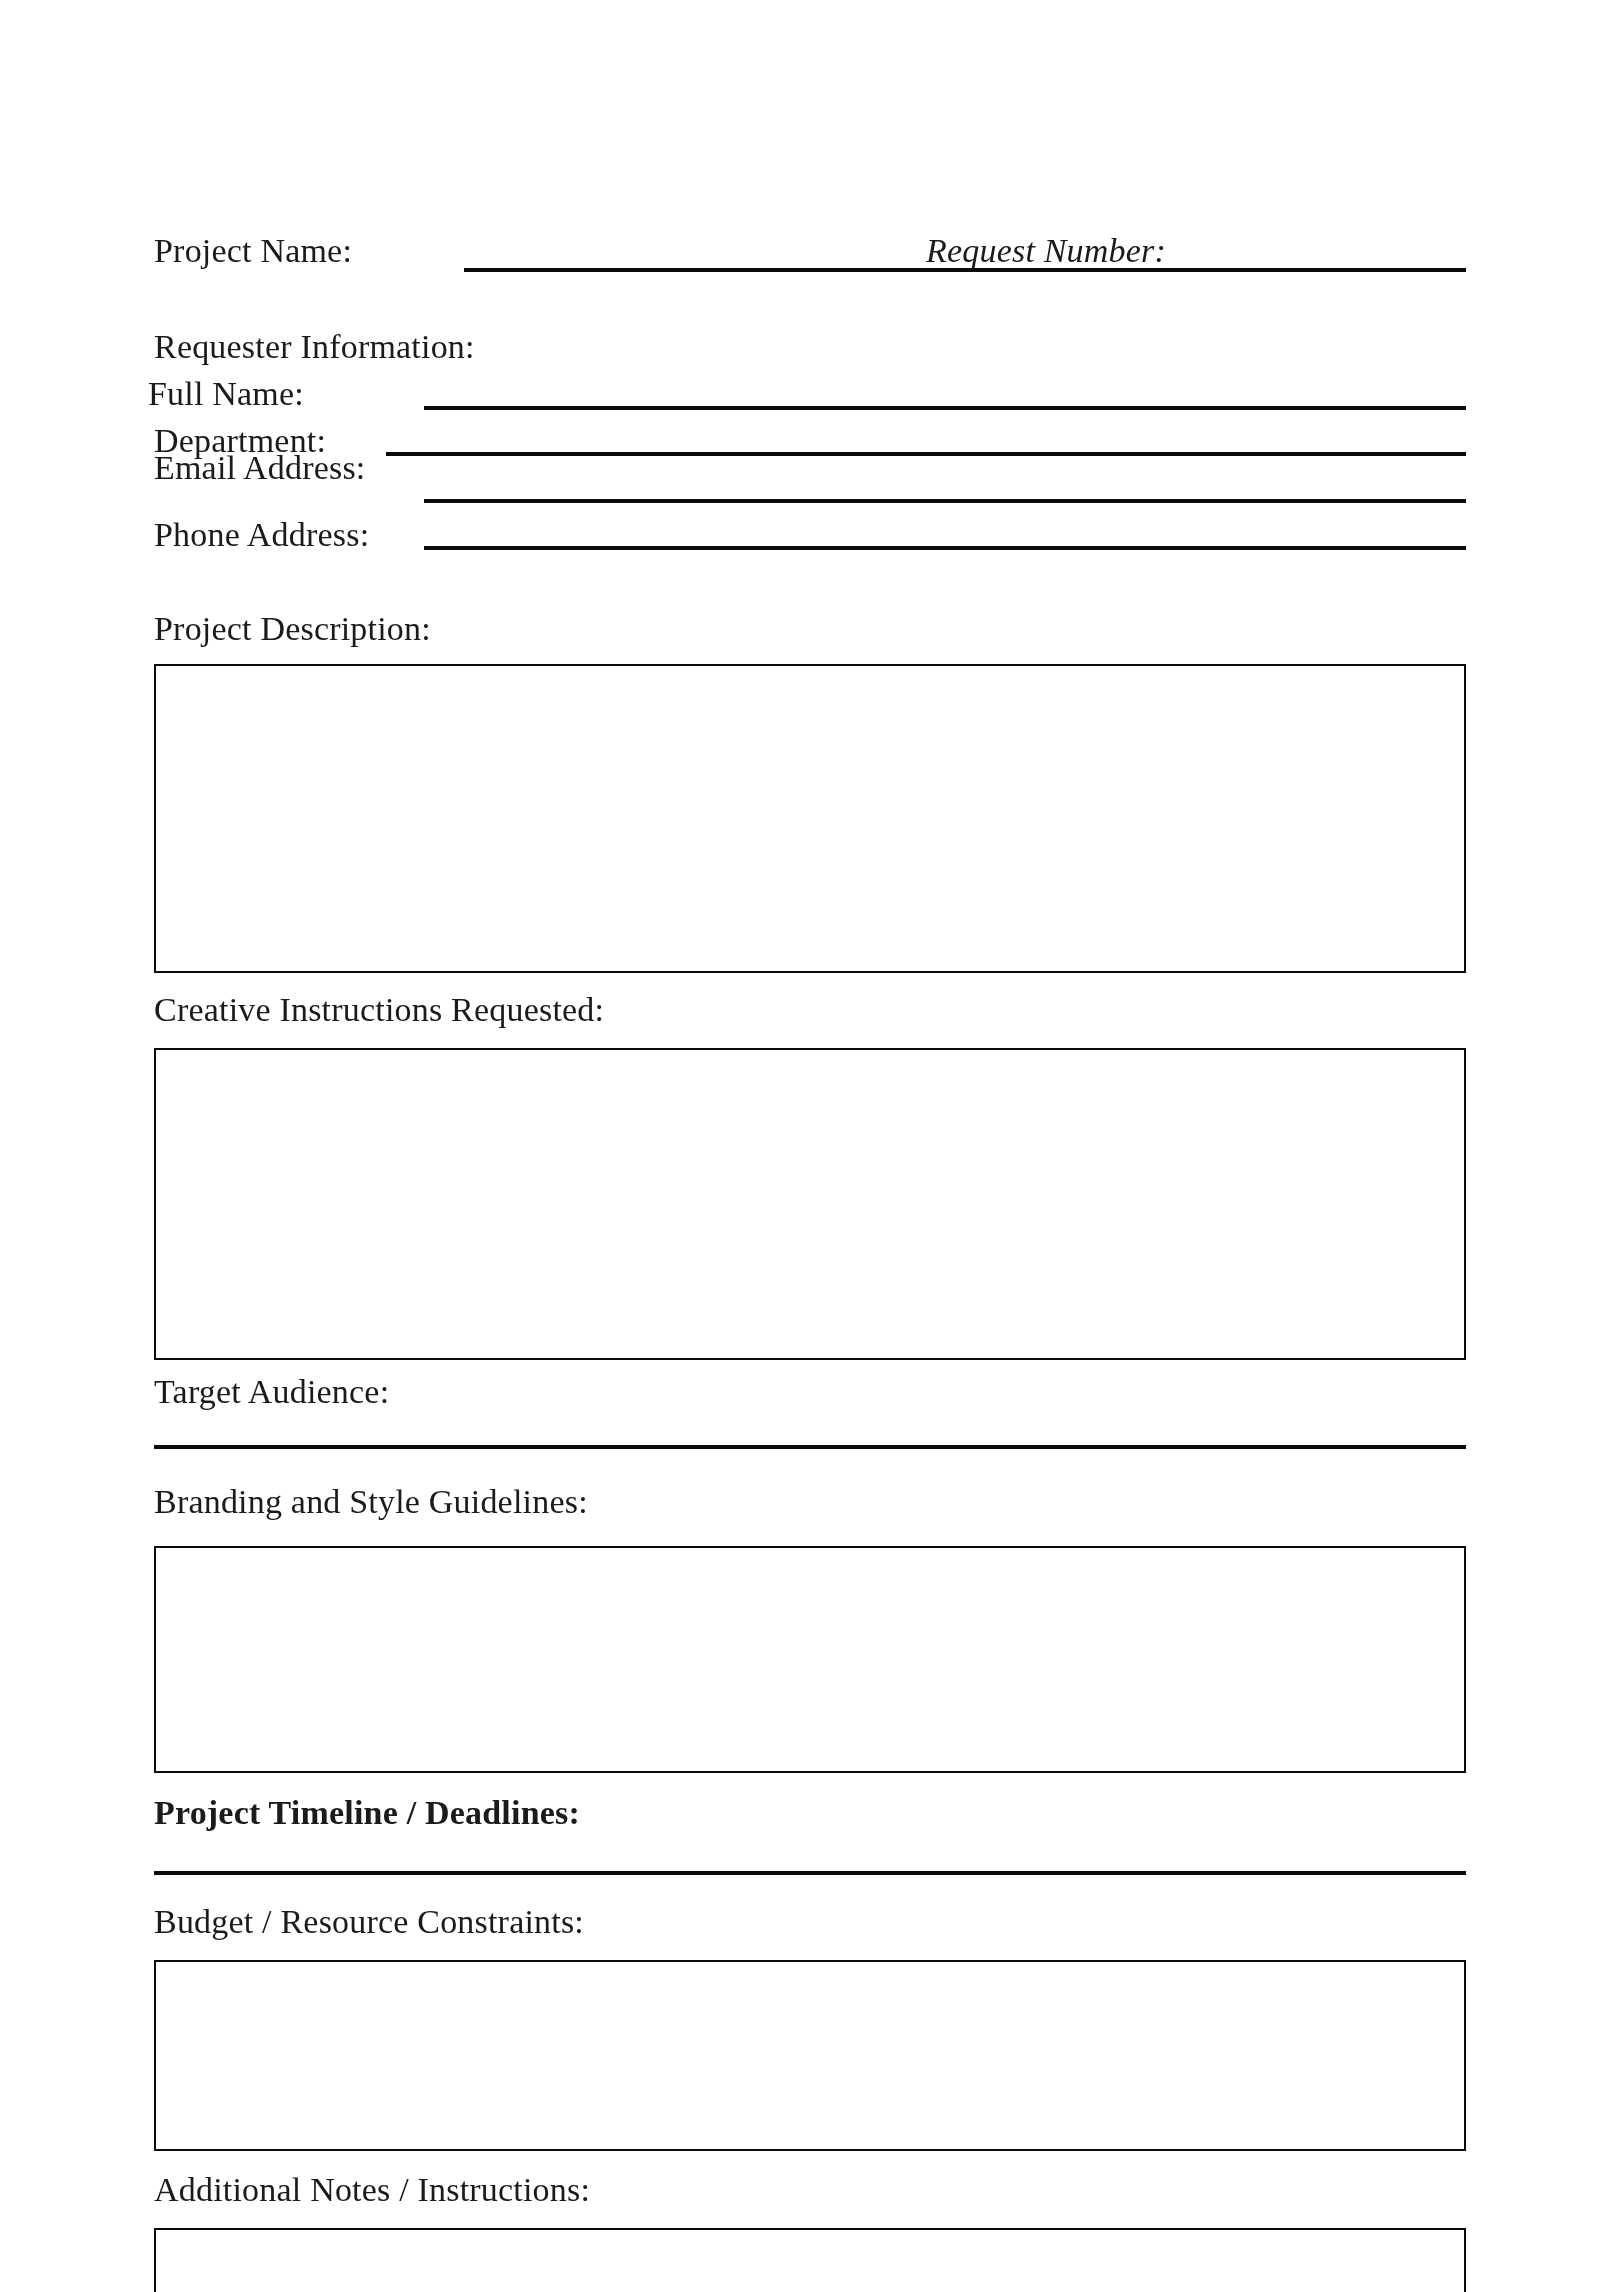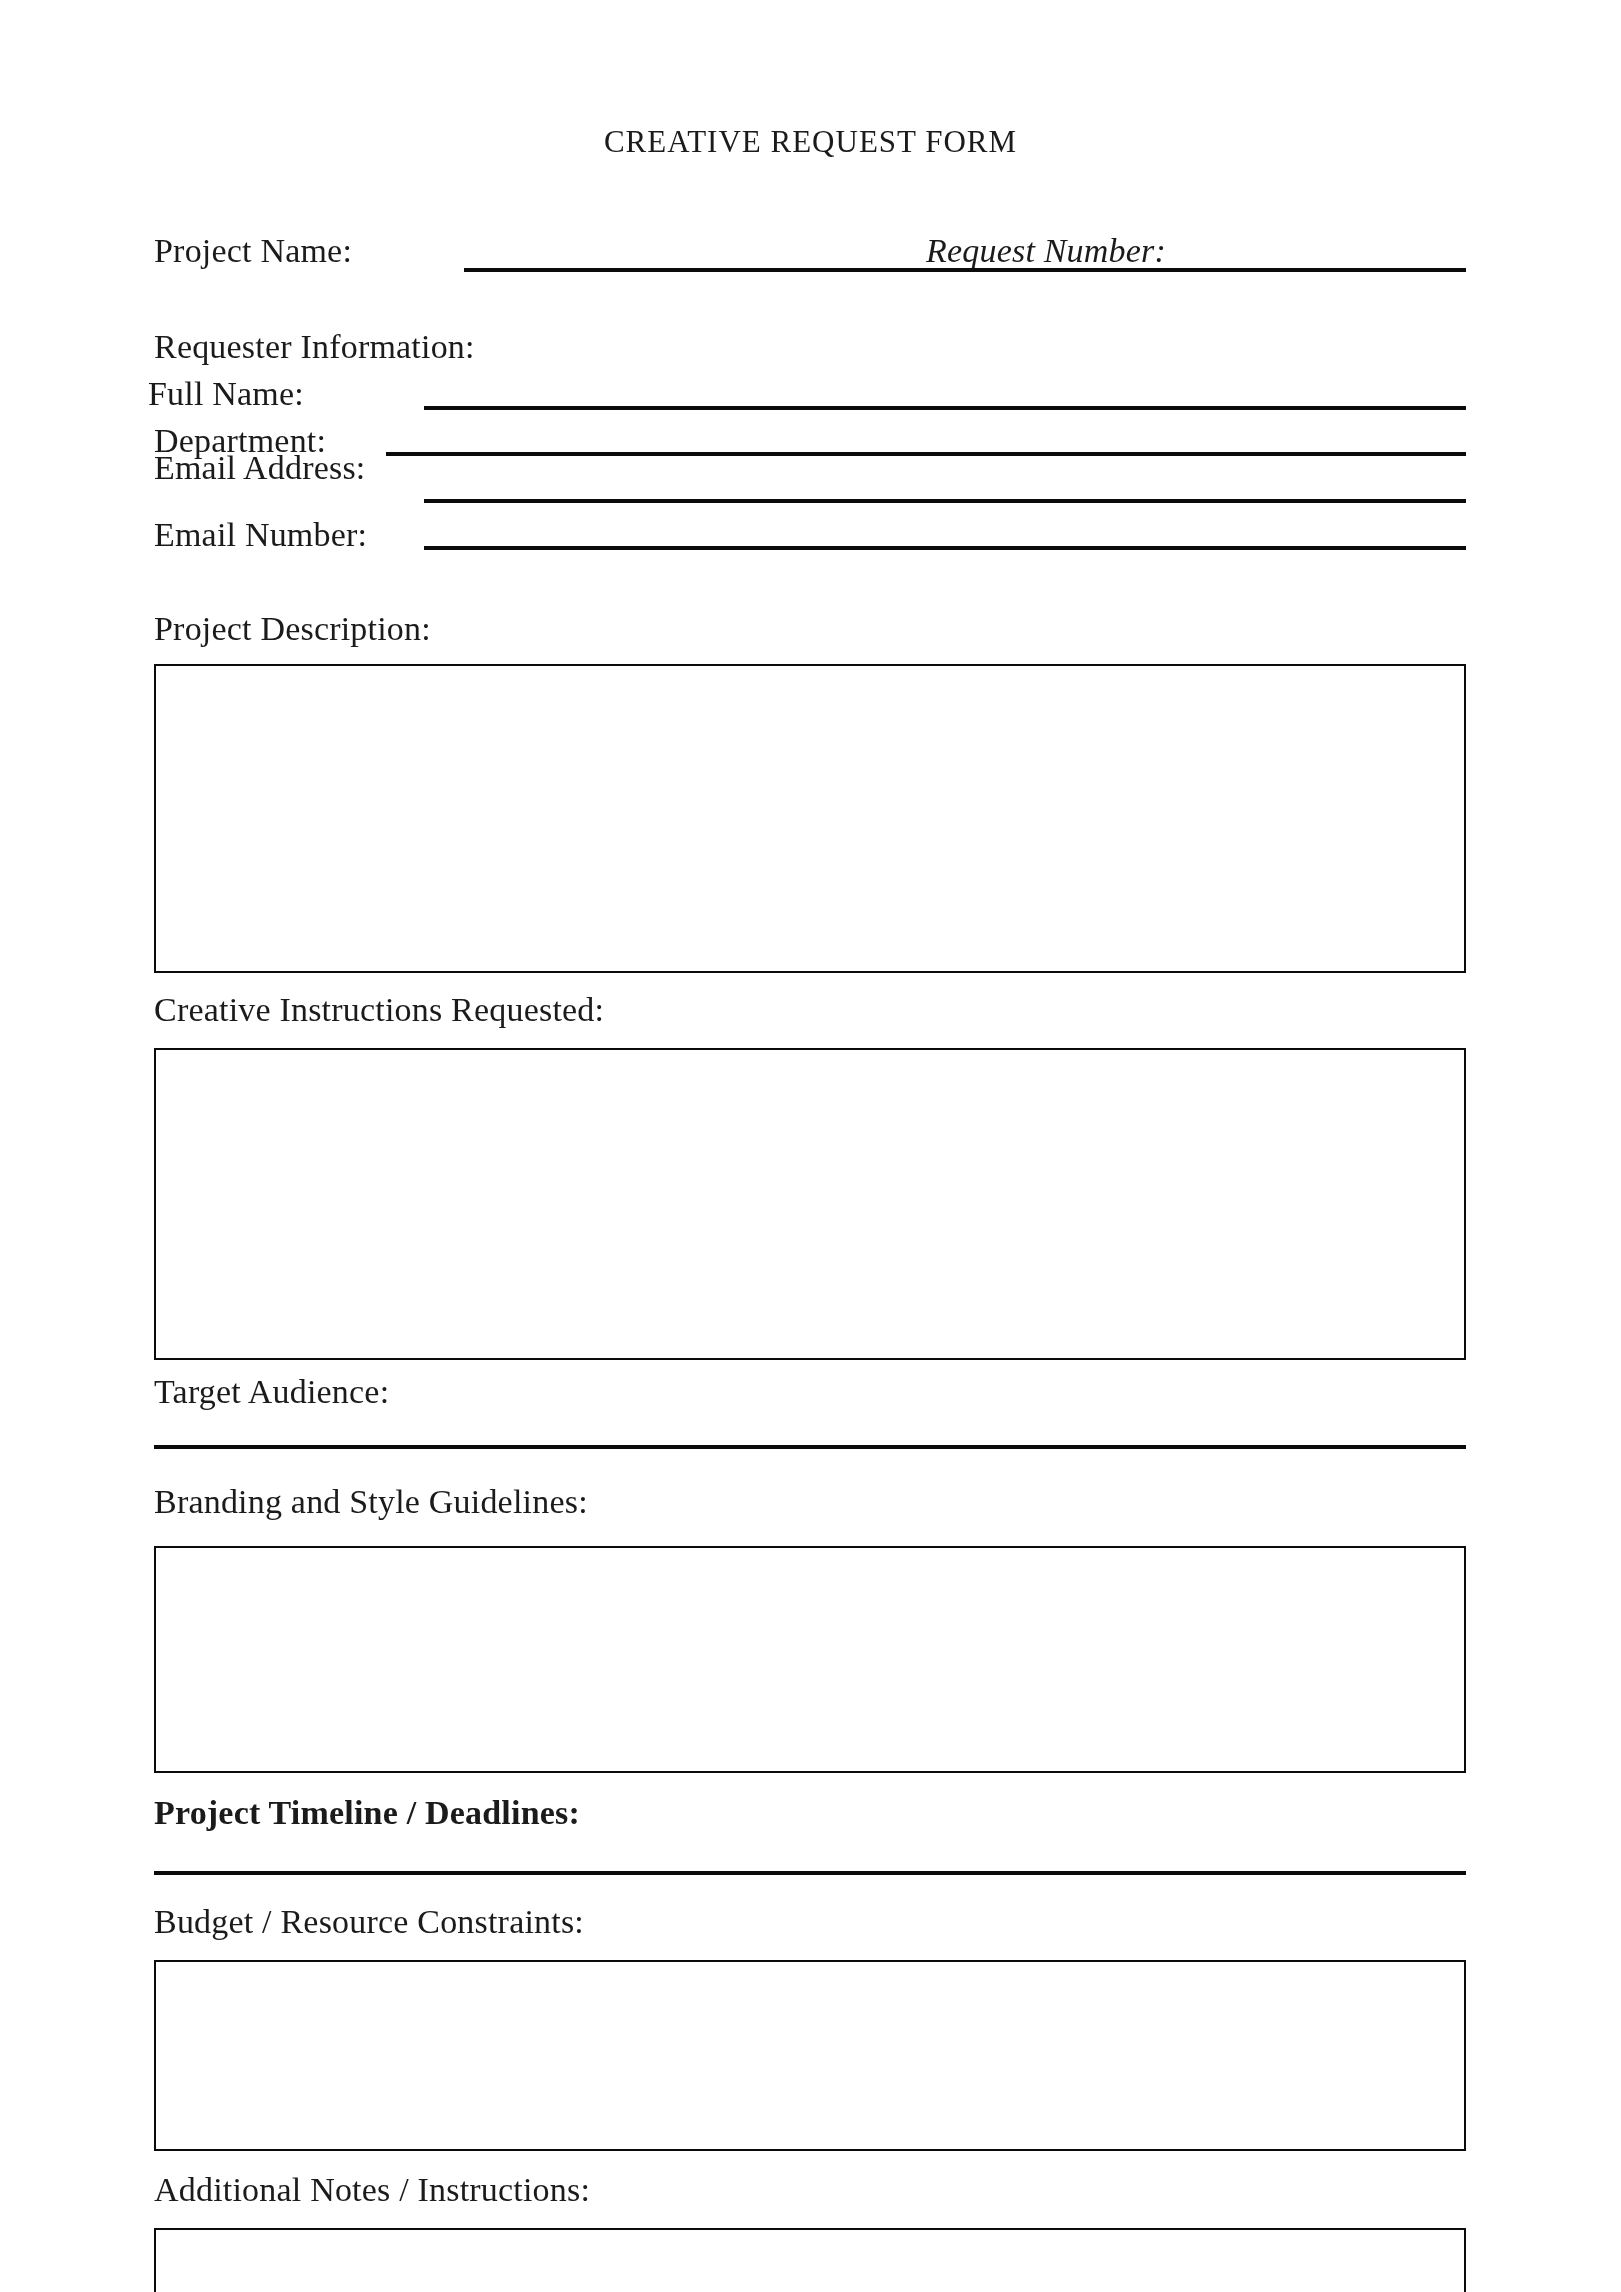--- a/index.html
+++ b/index.html
@@ -39,39 +39,38 @@
     box-sizing: border-box;
     border: 2.9px solid #0b0b0b;
     background: #ffffff;
   }
 </style>
 </head>
 <body>
 
 <div class="page">
 
-  <div class="title">CREATIVE REQUEST FORM</div>
 
   <div class="label" style="left:154px; top:235px;">Project Name:</div>
   <div class="label" style="left:926px; top:235px;font-style:italic;">Request Number:</div>
   <div class="fill-line" style="left:464px; top:268px; width:461px;"></div>
   <div class="fill-line" style="left:924px; top:268px; width:542px;"></div>
 
   <div class="label" style="left:154px; top:331px;">Requester Information:</div>
 
   <div class="label" style="left:148px; top:378px;">Full Name:</div>
   <div class="fill-line" style="left:424px; top:406px; width:1042px;"></div>
 
   <div class="label" style="left:154px; top:425px;">Department:</div>
   <div class="fill-line" style="left:386px; top:452px; width:1080px;"></div>
 
   <div class="label" style="left:154px; top:452px;">Email Address:</div>
   <div class="fill-line" style="left:424px; top:499px; width:1042px;"></div>
 
-  <div class="label" style="left:154px; top:519px;">Email Number:</div>
+  <div class="label" style="left:154px; top:519px;">Phone Address:</div>
   <div class="fill-line" style="left:424px; top:546px; width:1042px;"></div>
 
   <div class="label" style="left:154px; top:613px;">Project Description:</div>
   <div class="fill-box" style="left:154px; top:664px; width:1312px; height:309px;"></div>
 
   <div class="label" style="left:154px; top:994px;">Creative Instructions Requested:</div>
   <div class="fill-box" style="left:154px; top:1048px; width:1312px; height:312px;"></div>
 
   <div class="label" style="left:154px; top:1376px;">Target Audience:</div>
   <div class="fill-line" style="left:154px; top:1445px; width:1312px;"></div>

